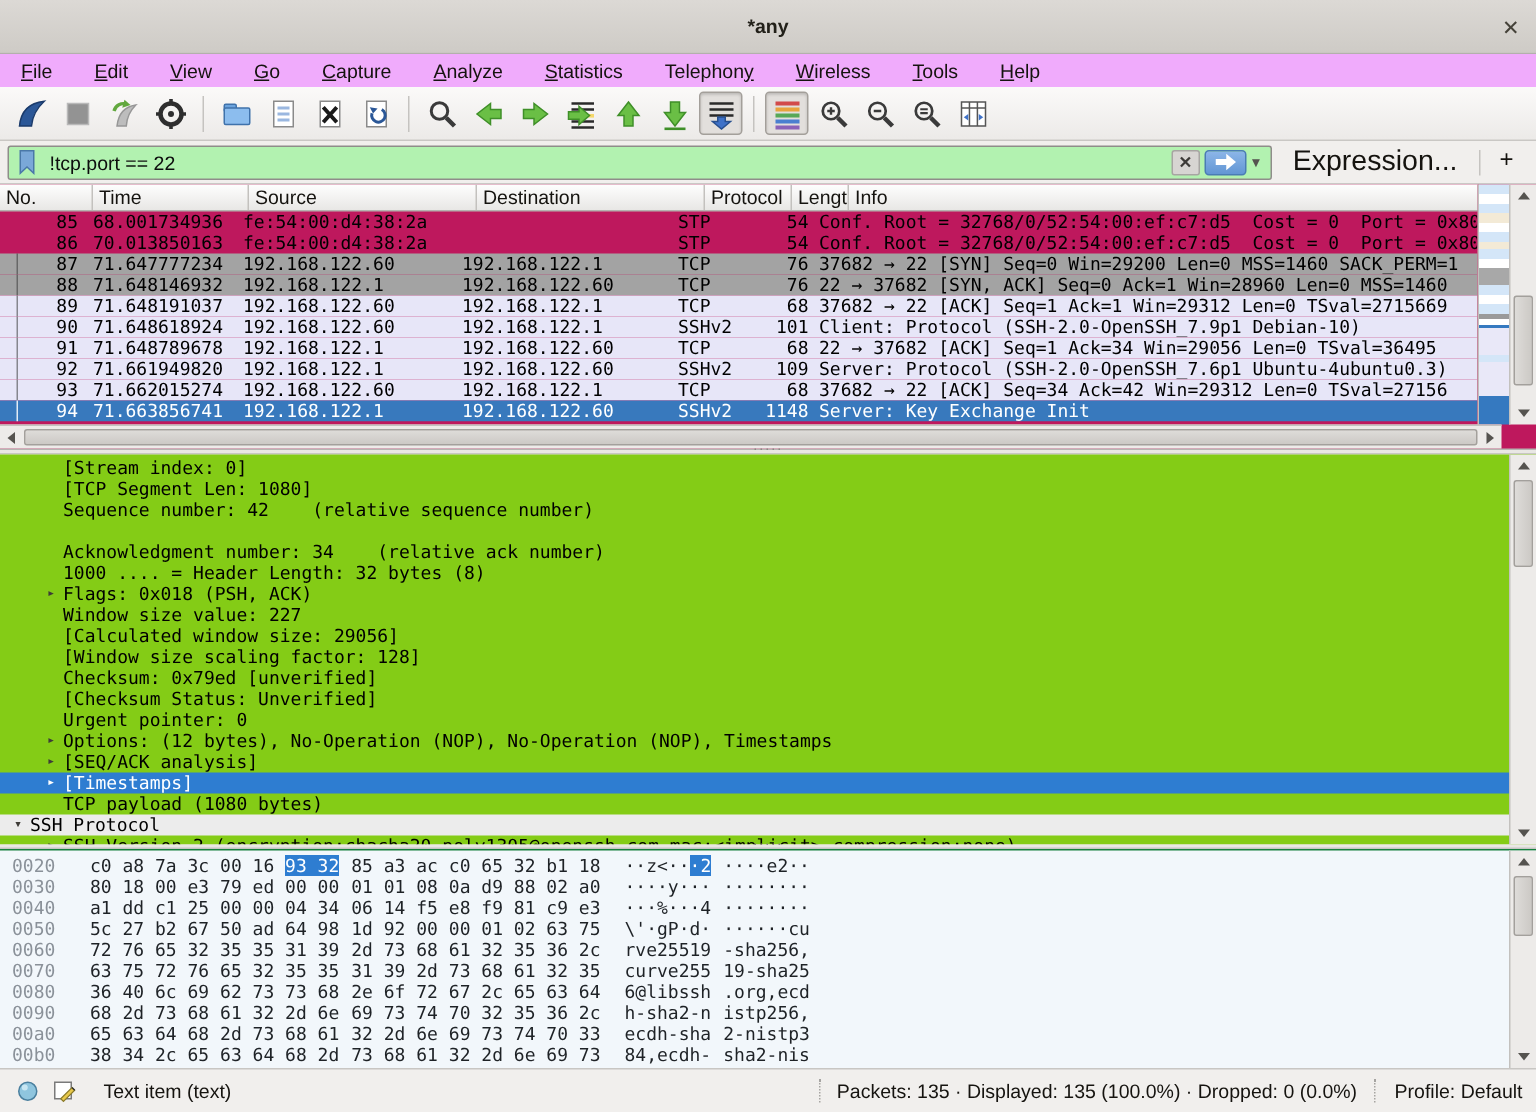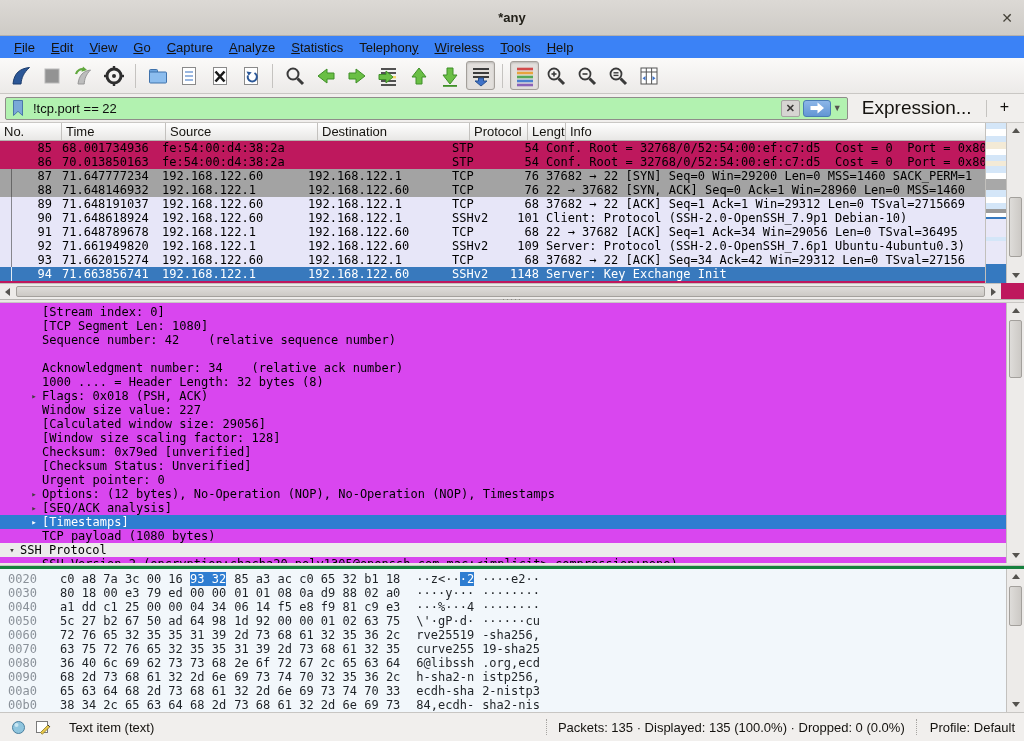--- a/index.html
+++ b/index.html
@@ -7,22 +7,22 @@
   body { font-family:"Liberation Sans",sans-serif; background:#f1efed; }
   .win { width:1024px; height:741px; display:flex; flex-direction:column; }
 
   
   .titlebar { height:36px; background:linear-gradient(#dcd9d5,#cecbc6); border-bottom:1px solid #b3b0ac;
               display:flex; align-items:center; position:relative; flex:none; }
   .title { flex:1; text-align:center; font-size:13px; font-weight:600; color:#222019; }
   .closebtn { position:absolute; right:11px; top:9px; font-size:14px; color:#454239; line-height:18px; }
 
   
-  .menubar { height:22px; background:#3b82f6; display:flex; align-items:center; padding-left:6px;
-             font-size:13px; color:#15130f; flex:none; }
+  .menubar { height:22px; background:#f0abfc; display:flex; align-items:center; padding-left:6px;
+             font-size:13px; color:#15130f; flex:none;gap:12px; }
   .mitem { padding:2px 8px; white-space:nowrap; }
   .mn { text-decoration:underline; }
 
   
   .toolbar { height:36px; background:linear-gradient(#fbfaf9,#eceae8); border-bottom:1px solid #c9c7c4;
              display:flex; align-items:center; padding:0 5px; flex:none; }
   .tbtn { width:29px; height:29px; display:flex; align-items:center; justify-content:center;
           margin:0 1px; border-radius:3px; flex:none; }
   .tbtn.pressed { background:#e2dfdc; border:1px solid #a39f9a; box-shadow:inset 0 1px 2px rgba(0,0,0,.18); }
   .tsep { width:1px; height:24px; background:#c5c3c0; margin:0 6px; flex:none; }
@@ -88,34 +88,34 @@
             border:1px solid #a3a09c; border-radius:2px; }
   .hthumb { position:absolute; top:2px; bottom:2px; background:linear-gradient(#dedcd9,#ccc9c5);
             border:1px solid #a3a09c; border-radius:2px; }
 
   
   .splitter { height:3px; background:#e9e7e4; border-bottom:1px solid #c8c6c3; position:relative; flex:none; }
   .splitter::after { content:"·····"; position:absolute; left:50%; top:-6px; transform:translateX(-50%);
                      color:#85827d; font-size:9px; letter-spacing:1px; }
 
   
-  .details { height:260px; background:#d946ef; position:relative; overflow:hidden; flex:none; }
+  .details { height:260px; background:#84cc16; position:relative; overflow:hidden; flex:none; }
   .dlines { position:absolute; top:2px; left:0; right:18px; }
   .dline { height:14px; font:12px/14px "DejaVu Sans Mono",monospace; color:#000; white-space:pre; display:flex; }
   .dline .tri { width:16px; text-align:center; color:#3e3c38; font-size:9px; line-height:14px; flex:none; }
   .ind0 { padding-left:4px; }
   .ind2 { padding-left:26px; }
   .shade { background:#ececec; }
   .dline.sel { background:#2e7dd1; color:#fff; }
   .dline.sel .tri { color:#fff; }
   .dvscroll { position:absolute; top:0; bottom:0; right:0; width:18px; border-left:1px solid #c3c1be; }
 
   
   .hexpane { height:146px; background:#f2f7fb; position:relative; overflow:hidden; flex:none;
-             border-top:3px solid #15803d; }
+             border-top:1px solid #15803d; }
   .hrows { position:absolute; top:3px; left:0; right:18px; }
   .hrow { height:14px; font:12px/14px "DejaVu Sans Mono",monospace; color:#1e2226; white-space:pre; display:flex; }
   .off { width:36px; margin-left:8px; color:#8a9199; flex:none; }
   .hx1 { margin-left:16px; }
   .hx2 { margin-left:8px; }
   .as1 { margin-left:16px; }
   .as2 { margin-left:8px; }
   .hl { background:#2e7dd1; color:#fff; }
 
   

